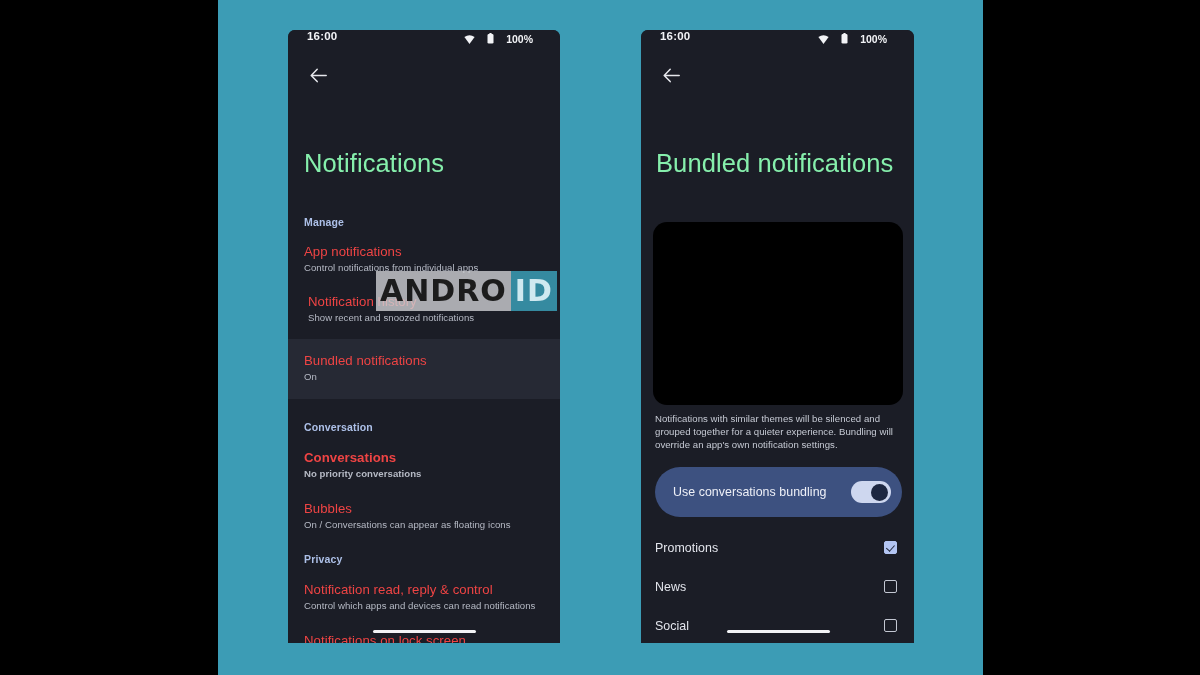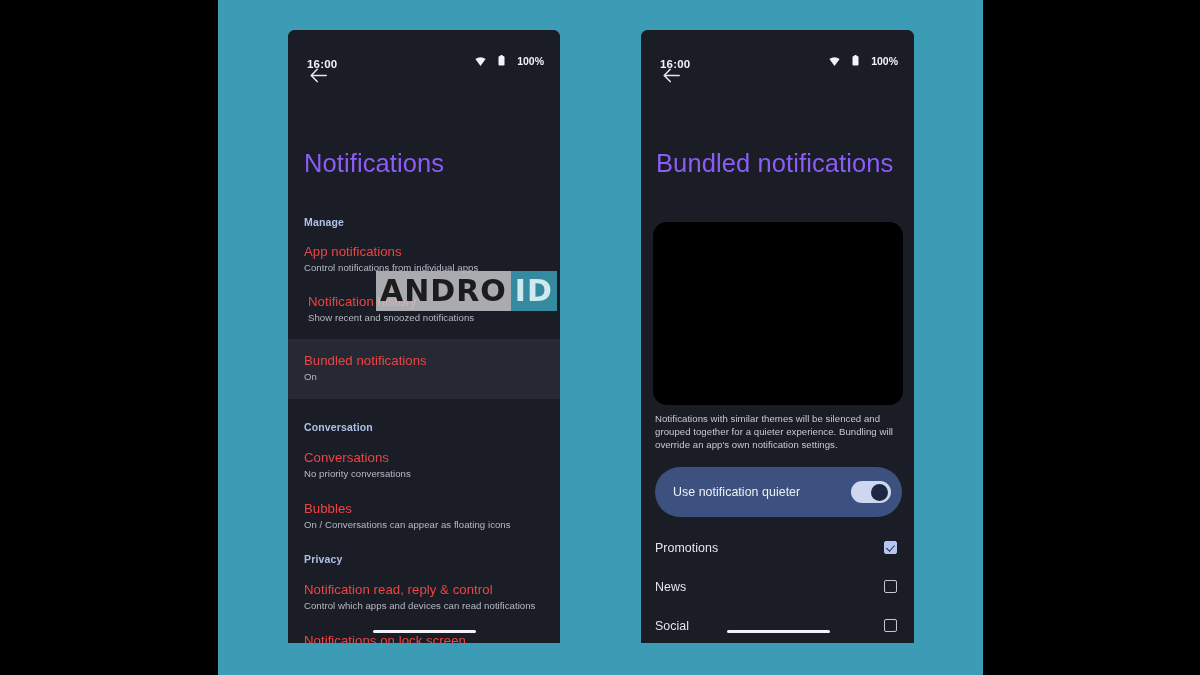--- a/index.html
+++ b/index.html
@@ -46,24 +46,24 @@
 
   .screen {
     position: absolute;
     inset: 0;
     background: #1b1d26;
   }
 
   
   .statusbar {
     position: absolute;
-    top: 0; left: 0; right: 0;
+    top: 0; left: 0; right: 11px;
     height: 40px;
     display: flex;
-    align-items: flex-end;
+    align-items: flex-start;
     justify-content: space-between;
     padding: 0 16px 0 19px;
     box-sizing: border-box;
     color: #ffffff;
   }
   .clock {
     font-size: 11.5px;
     font-weight: bold;
     letter-spacing: 0.2px;
     color: #f2f3f6;
@@ -95,21 +95,21 @@
   }
 
   
   .page-title {
     position: absolute;
     left: 16px;
     right: 16px;
     top: 118px;
     font-size: 25.5px;
     font-weight: 400;
-    color: #8b5cf6;
+    color: #86efac;
     letter-spacing: 0.1px;
     line-height: 1.2;
   }
   .phone.right .page-title { top: 118px; left: 15px; }
 
   
   .list {
     position: absolute;
     left: 0; right: 0;
     top: 186px;
@@ -331,21 +331,21 @@
           <div class="row-sub">Show recent and snoozed notifications</div>
         </div>
 
         <div class="row highlight" style="margin-top:14px; padding-top:14px; padding-bottom:16px;">
           <div class="row-title">Bundled notifications</div>
           <div class="row-sub">On</div>
         </div>
 
         <div class="sec-header" style="margin-top:22px;">Conversation</div>
 
-        <div class="row" style="margin-top:17px;">
+        <div class="row" style="margin-top:17px;font-weight:bold;">
           <div class="row-title">Conversations</div>
           <div class="row-sub">No priority conversations</div>
         </div>
 
         <div class="row" style="margin-top:20px;">
           <div class="row-title">Bubbles</div>
           <div class="row-sub">On / Conversations can appear as floating icons</div>
         </div>
 
         <div class="sec-header" style="margin-top:22px;">Privacy</div>
@@ -393,21 +393,21 @@
         </svg>
       </div>
 
       <div class="page-title">Bundled notifications</div>
 
       <div class="hero"></div>
 
       <div class="hero-desc">Notifications with similar themes will be silenced and grouped together for a quieter experience. Bundling will override an app's own notification settings.</div>
 
       <div class="toggle-card">
-        <span class="toggle-label">Use notification quieter</span>
+        <span class="toggle-label">Use conversations bundling</span>
         <span class="switch">
           <span class="knob"></span>
         </span>
       </div>
 
       <div class="cb-list">
         <div class="cb-row">
           <span class="cb-label">Promotions</span>
           <span class="cbox checked"></span>
         </div>

